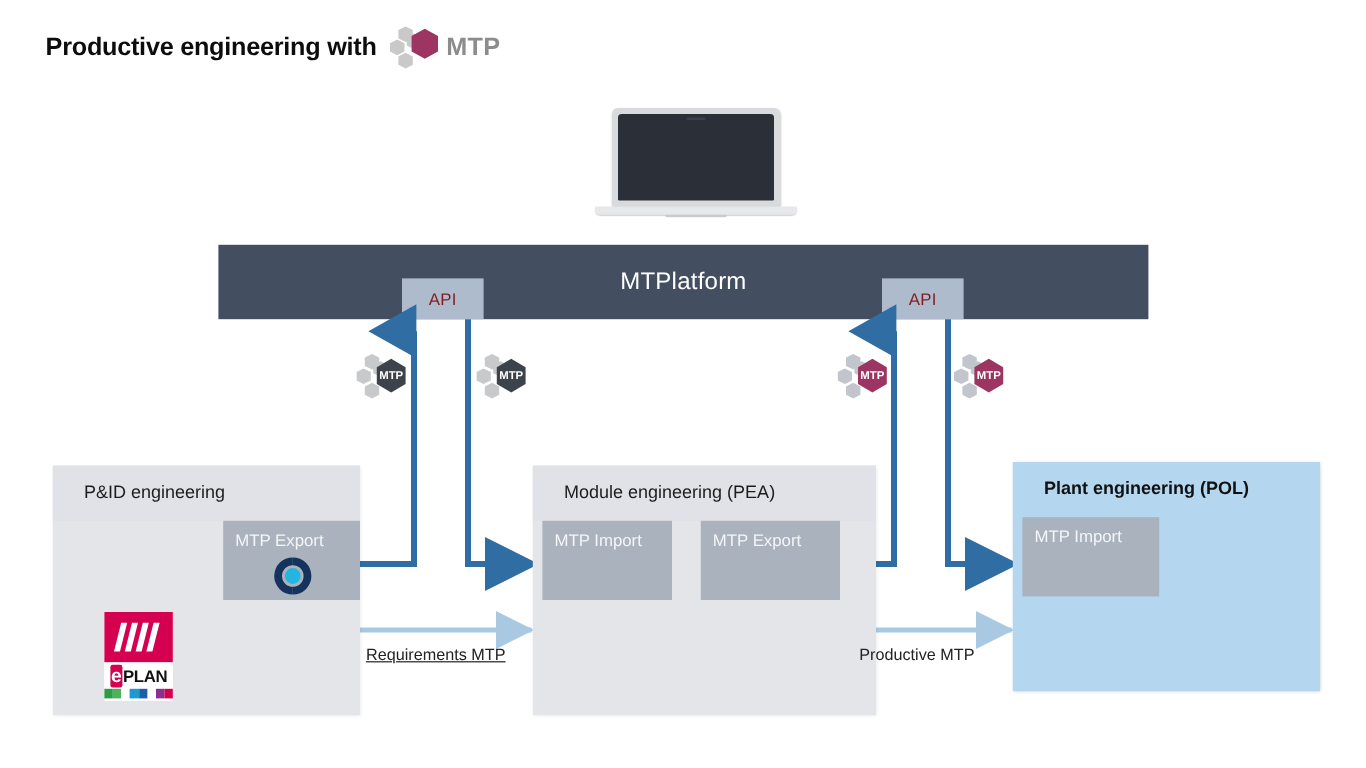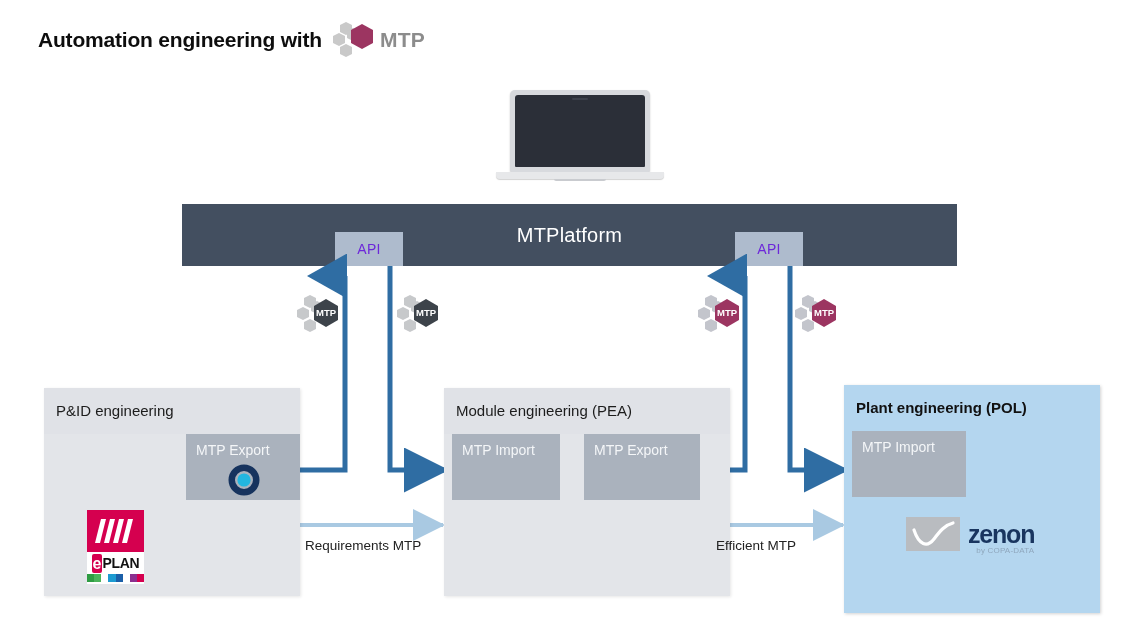--- a/index.html
+++ b/index.html
@@ -70,57 +70,57 @@
   }
   .platform-label{
     position:absolute;left:0;right:0;top:20px;text-align:center;
     color:#ffffff;font-size:20px;letter-spacing:0.2px;
   }
   .api-box{
     position:absolute;top:232px;width:68px;height:34px;
     background:#aebbcd;
     display:flex;align-items:center;justify-content:center;
   }
-  .api-box span{color:#6d28d9;font-size:14px;letter-spacing:.3px;}
+  .api-box span{color:#7f1d1d;font-size:14px;letter-spacing:.3px;}
   #api-left{left:335px;}
   #api-right{left:735px;}
 
   
   .hexbadge{position:absolute;width:52px;height:52px;}
   .hexbadge svg{display:block;}
   #hex-1{left:297px;top:294px;}
   #hex-2{left:397px;top:294px;}
   #hex-3{left:698px;top:294px;}
   #hex-4{left:795px;top:294px;}
 
   
   .panel{position:absolute;}
   .panel .panel-title{
-    position:absolute;left:12px;top:14px;
+    position:absolute;left:26px;top:14px;
     font-size:15px;color:#1c1c1c;white-space:nowrap;
   }
   #panel-pid{
     left:44px;top:388px;width:256px;height:208px;
     background:#e3e5e9;
     box-shadow:1px 1px 3px rgba(0,0,0,.10);
   }
   #panel-pid .head{
     position:absolute;left:0;top:0;width:100%;height:46px;background:#e0e2e7;
   }
   #panel-pea{
     left:444px;top:388px;width:256px;height:208px;
     background:#e3e5e9;
     box-shadow:1px 1px 3px rgba(0,0,0,.10);
     padding-left:30px;
   }
   #panel-pea .head{
     position:absolute;left:0;top:0;width:100%;height:46px;background:#e0e2e7;
   }
   #panel-pol{
-    left:844px;top:385px;width:256px;height:228px;
+    left:844px;top:385px;width:256px;height:191px;
     background:#b4d6ef;
     box-shadow:1px 1px 3px rgba(0,0,0,.18);
   }
   #panel-pol .panel-title{font-weight:bold;color:#111;}
 
   .io-box{
     position:absolute;background:#aab2bd;
   }
   .io-box .io-label{
     position:absolute;left:10px;top:8px;
@@ -183,33 +183,33 @@
   }
   .zenon-sub{
     font-size:8px;color:#8fa7bd;letter-spacing:.2px;
     position:absolute;right:0;top:24px;white-space:nowrap;
   }
 
   
   .flow-label{
     position:absolute;font-size:13.5px;color:#222222;white-space:nowrap;
   }
-  #flow-label-1{left:305px;top:538px;}
+  #flow-label-1{left:305px;top:538px;text-decoration:underline;}
   #flow-label-2{left:716px;top:538px;}
 
   
   #wires{position:absolute;left:0;top:0;width:1138px;height:640px;pointer-events:none;}
 </style>
 </head>
 <body>
 
 <div class="canvas">
 
   <div class="title-row">
-    <span class="title-text">Automation engineering with</span>
+    <span class="title-text">Productive engineering with</span>
     <span class="mtp-logo">
       <svg width="46" height="36" viewBox="0 0 46 36">
         <g fill="#c9c9c9">
           <polygon points="8,3 14,0 20,3 20,10 14,13 8,10"></polygon>
           <polygon points="1,14 7,11 13,14 13,21 7,24 1,21"></polygon>
           <polygon points="8,25 14,22 20,25 20,32 14,35 8,32"></polygon>
           <polygon points="15,9 21,6 27,9 27,16 21,19 15,16"></polygon>
         </g>
         <polygon points="19,8 30,2 41,8 41,21 30,27 19,21" fill="#9c3561"></polygon>
       </svg>
@@ -374,29 +374,18 @@
     <div class="io-box" id="io-pea-export">
       <span class="io-label">MTP Export</span>
     </div>
   </div>
 
   <div class="panel" id="panel-pol">
     <div class="panel-title">Plant engineering (POL)</div>
     <div class="io-box" id="io-pol-import">
       <span class="io-label">MTP Import</span>
     </div>
-    <div class="zenon">
-      <div class="zenon-mark">
-        <svg width="54" height="34" viewBox="0 0 54 34">
-          <path d="M8,13 C13,28 21,31 28,22 C34,14 39,8 47,6" stroke="#ffffff" stroke-width="3.2" fill="none" stroke-linecap="round"></path>
-        </svg>
-      </div>
-      <div class="zenon-text">
-        <div class="zenon-word">zenon</div>
-        <div class="zenon-sub">by COPA-DATA</div>
-      </div>
-    </div>
   </div>
 
   <div class="flow-label" id="flow-label-1">Requirements MTP</div>
-  <div class="flow-label" id="flow-label-2">Efficient MTP</div>
+  <div class="flow-label" id="flow-label-2">Productive MTP</div>
 
 </div>
 
 </body></html>

